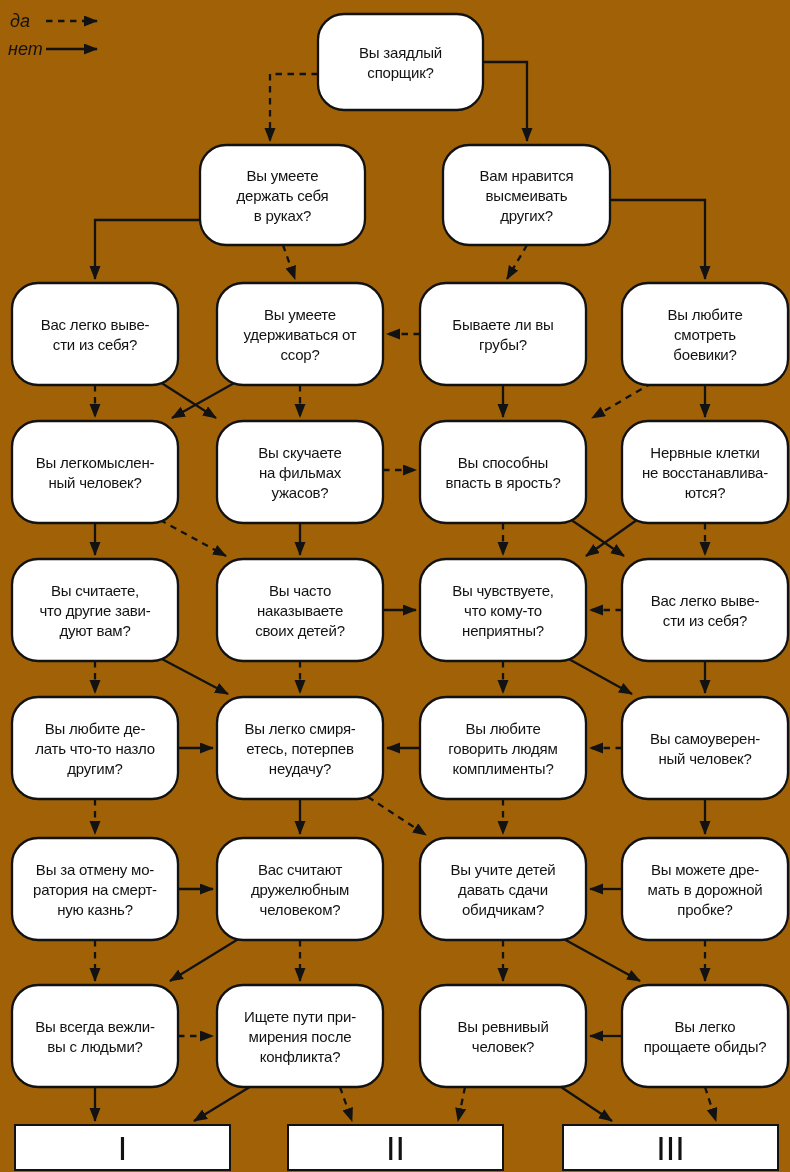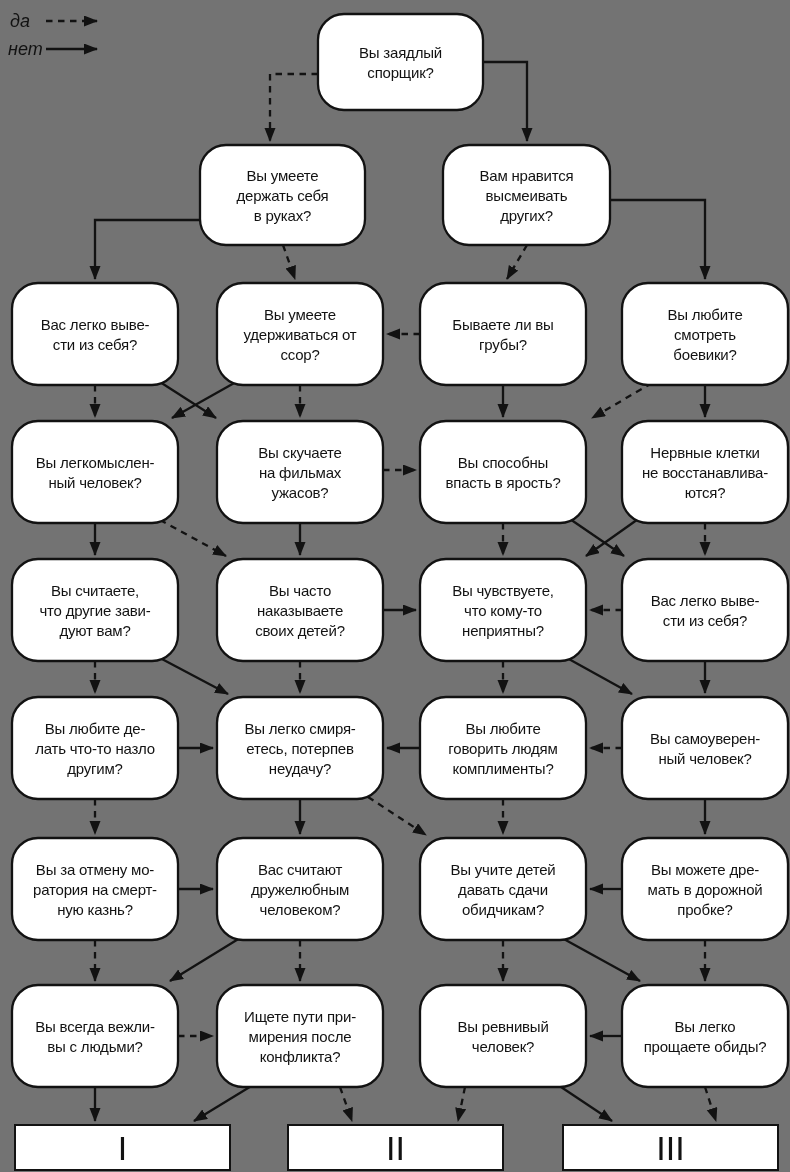--- a/index.html
+++ b/index.html
@@ -1,16 +1,16 @@
 <!DOCTYPE html>
 <html style="--line: #121212;"><head>
 <meta charset="utf-8">
 <style>
   html,body{margin:0;padding:0;background:#ffffff;}
-  .page{width:790px;height:1172px;position:relative;background:#737373;overflow:hidden;}
+  .page{width:790px;height:1172px;position:relative;background:#a16207;overflow:hidden;}
   svg{display:block;}
   .edge{fill:none;stroke:var(--line,#121212);stroke-width:2.3;}
   .edge.da{stroke-dasharray:6.5 5.5;}
   .node-box{fill:#ffffff;stroke:var(--line,#121212);stroke-width:2.3;}
   .node-text{font-family:"Liberation Sans",sans-serif;font-size:15px;fill:var(--line,#121212);letter-spacing:-0.2px;}
   .legend-text{font-family:"Liberation Sans",sans-serif;font-style:italic;font-size:18px;fill:var(--line,#121212);}
   .result-rect{fill:#ffffff;stroke:var(--line,#121212);stroke-width:2;}
   .result-text{font-family:"Liberation Sans",sans-serif;font-size:34px;fill:var(--line,#121212);}
   #arrow path{fill:var(--line,#121212);}
 </style>

